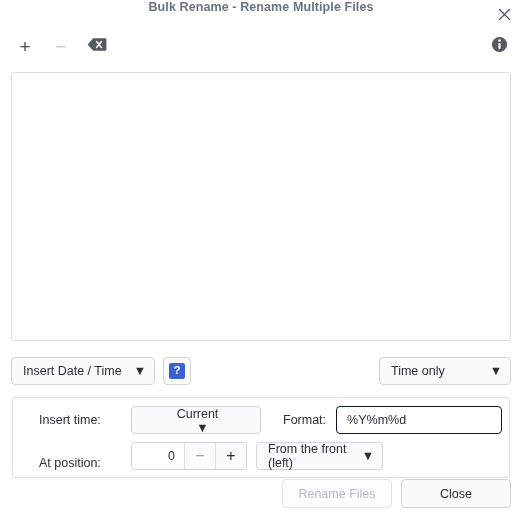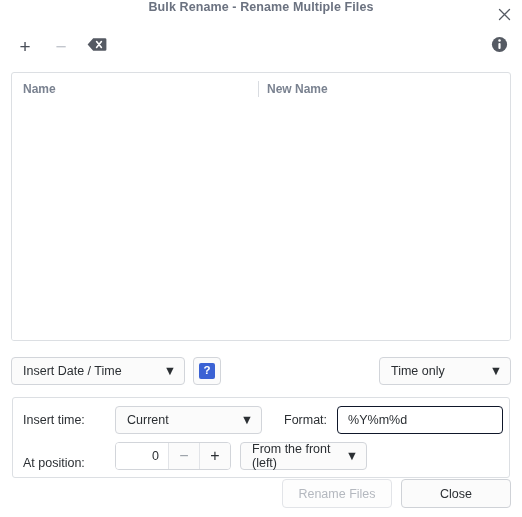--- a/index.html
+++ b/index.html
@@ -158,23 +158,23 @@
     padding: 0 8px 0 11px;
     box-sizing: border-box;
     font-size: 12.5px;
     color: #2b2f33;
     cursor: pointer;
   }
   .combo .caret {
     margin-left: 10px;
     color: #2b2f33;
   }
-  .combo-pattern { width: 174px; }
+  .combo-pattern { width: 144px; }
   .combo-scope { width: 132px; }
-  .combo-insert { width: 147px; }
+  .combo-insert { width: 130px; flex-direction: column; }
   .combo-position { width: 127px; }
 
   .help-btn {
     width: 28px;
     height: 28px;
     background: #fbfbfb;
     border: 1px solid #d2d5da;
     border-radius: 4px;
     margin-left: 8px;
     display: flex;
@@ -213,20 +213,21 @@
     position: absolute;
     display: flex;
     align-items: center;
   }
   .opt-row-1 { left: 10px; top: 8px; }
   .opt-row-2 { left: 10px; top: 44px; align-items: flex-end; }
   .opt-label {
     font-size: 12.5px;
     color: #2b2f33;
     margin-right: 10px;
+    margin-left: 16px;
   }
   .label-insert-time { min-width: 82px; }
   .label-at-position { min-width: 82px; }
   .label-format { margin-left: 22px; margin-right: 10px; }
 
   .text-input {
     height: 28px;
     width: 166px;
     background: #ffffff;
     border: 1px solid #0f172a;
@@ -344,25 +345,20 @@
       <svg width="17" height="17" viewBox="0 0 17 17" aria-hidden="true">
         <circle cx="8.5" cy="8.5" r="7.6" fill="#555a63"></circle>
         <circle cx="8.5" cy="4.6" r="1.25" fill="#ffffff"></circle>
         <rect x="7.4" y="6.9" width="2.2" height="6.2" rx="1" fill="#ffffff"></rect>
       </svg>
     </span>
   </div>
 </div>
 
 <div class="list-panel">
-  <div class="list-header">
-    <div class="col-name">Name</div>
-    <div class="col-divider"></div>
-    <div class="col-newname">New Name</div>
-  </div>
   <div class="list-body"></div>
 </div>
 
 <div class="criteria-row">
   <div class="combo combo-pattern">
     <span>Insert Date / Time</span>
     <span class="caret">▼</span>
   </div>
   <div class="help-btn">
     <span class="help-square">?</span>

